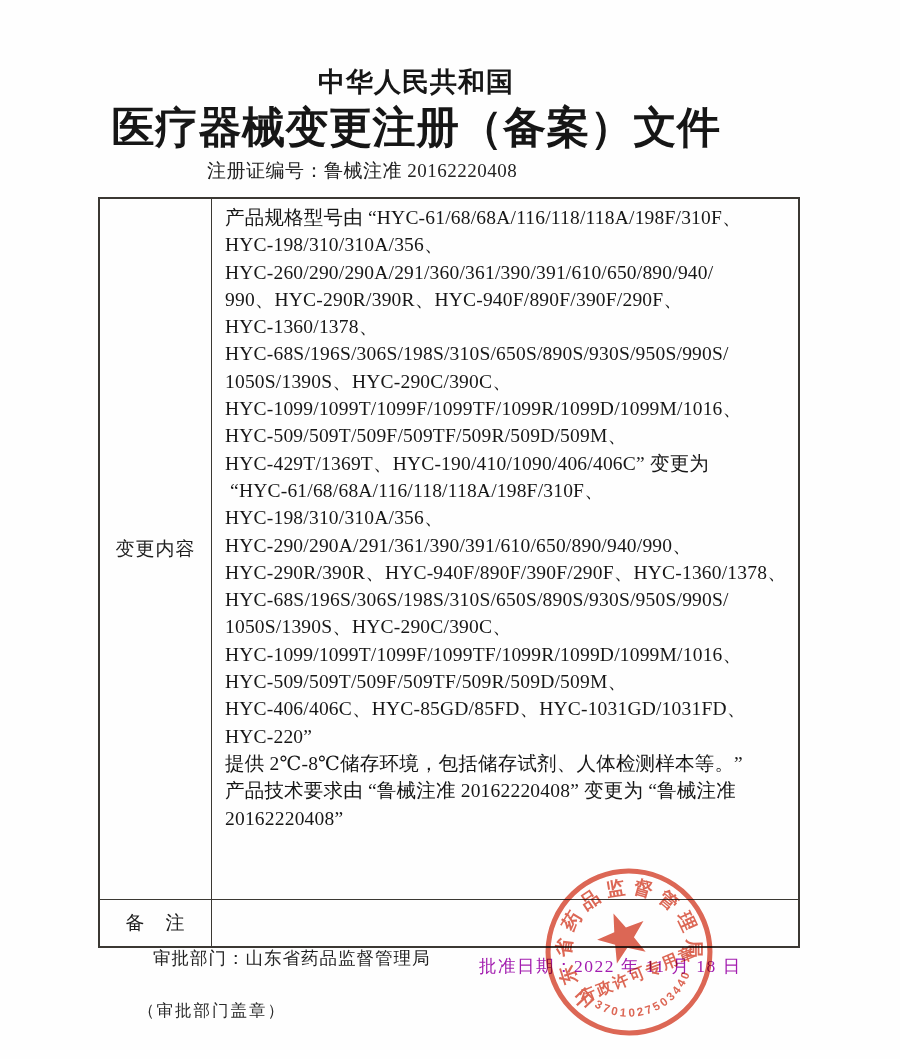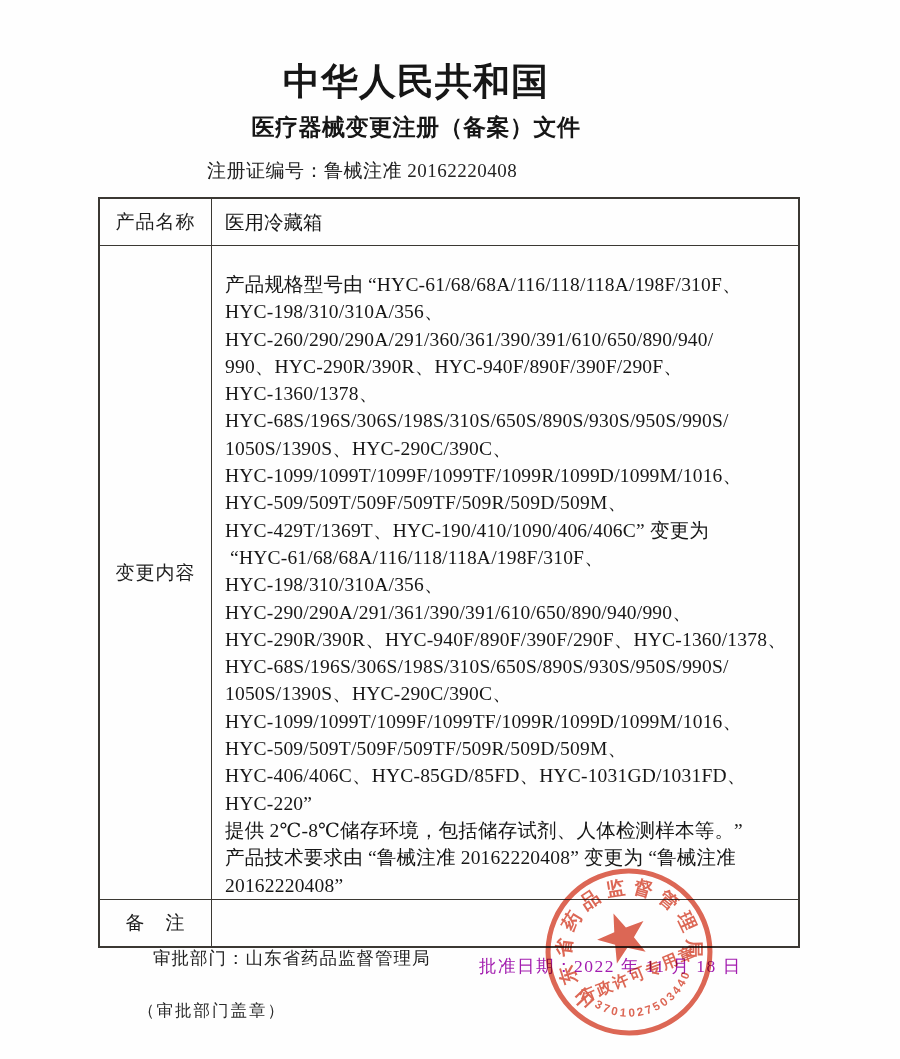--- a/index.html
+++ b/index.html
@@ -13,22 +13,22 @@
   }
   .page{position:absolute;inset:0;background:#fefefe;}
 
   
   .title-block{
     position:absolute;left:0;top:60px;width:832px;
     text-align:center;
     font-family:"Liberation Sans","DejaVu Sans",sans-serif;
     font-weight:700;color:#161616;
   }
-  .title-line1{font-size:37px;line-height:44px;letter-spacing:1px;}
-  .title-line2{font-size:23px;line-height:46px;letter-spacing:0.5px;}
+  .title-line1{font-size:27px;line-height:44px;letter-spacing:1px;}
+  .title-line2{font-size:43px;line-height:46px;letter-spacing:0.5px;}
 
   .reg-line{
     position:absolute;left:207px;top:158px;
     font-size:19px;letter-spacing:0.5px;color:#222;
   }
 
   
   .doc-table{
     position:absolute;left:98px;top:197px;width:702px;height:751px;
     border:2px solid #3b3833;
@@ -48,21 +48,21 @@
     font-size:19px;letter-spacing:1px;color:#1d1d1d;
     box-sizing:border-box;
   }
   .t-content{
     flex:1;box-sizing:border-box;
     padding-left:13px;padding-right:8px;
     font-size:19.5px;color:#161616;
   }
   .row-product .t-content{display:flex;align-items:center;}
   .row-note .t-content{display:flex;align-items:center;letter-spacing:0.5px;}
-  .change-lines{padding-top:5px;margin-top:20px;}
+  .change-lines{padding-top:5px;}
   .change-line{
     line-height:27.3px;white-space:pre-wrap;
     letter-spacing:0.2px;
   }
 
   
   .footer-dept{position:absolute;left:153px;top:910px;font-size:17.5px;color:#222;letter-spacing:1px;margin-top:36px;}
   .footer-date{position:absolute;left:479px;top:954px;font-size:17.5px;color:#a21caf;letter-spacing:1.5px;}
   .footer-sealnote{position:absolute;left:138px;top:1000px;font-size:16.5px;color:#2a2a2a;letter-spacing:2px;}
 
@@ -83,24 +83,20 @@
 
   <div class="title-block">
     <div class="title-line1">中华人民共和国</div>
     <div class="title-line2">医疗器械变更注册（备案）文件</div>
   </div>
 
   <div class="reg-line">注册证编号：鲁械注准 20162220408</div>
 
   <div class="doc-table">
 
-    <div class="t-row row-product">
-      <div class="t-label">产品名称</div>
-      <div class="t-content">医用冷藏箱</div>
-    </div>
 
     <div class="t-row row-change">
       <div class="t-label">变更内容</div>
       <div class="t-content change-lines">
           <div class="change-line">产品规格型号由 “HYC-61/68/68A/116/118/118A/198F/310F、</div>
           <div class="change-line">HYC-198/310/310A/356、</div>
           <div class="change-line">HYC-260/290/290A/291/360/361/390/391/610/650/890/940/</div>
           <div class="change-line">990、HYC-290R/390R、HYC-940F/890F/390F/290F、</div>
           <div class="change-line">HYC-1360/1378、</div>
           <div class="change-line">HYC-68S/196S/306S/198S/310S/650S/890S/930S/950S/990S/</div>

